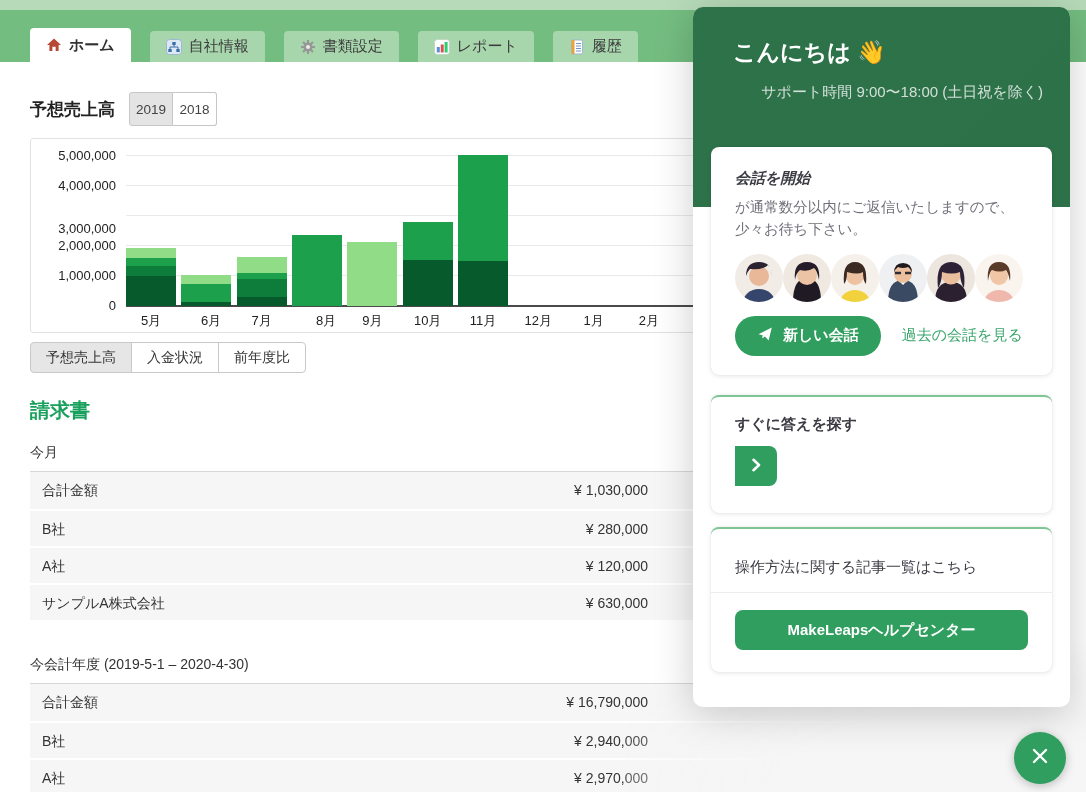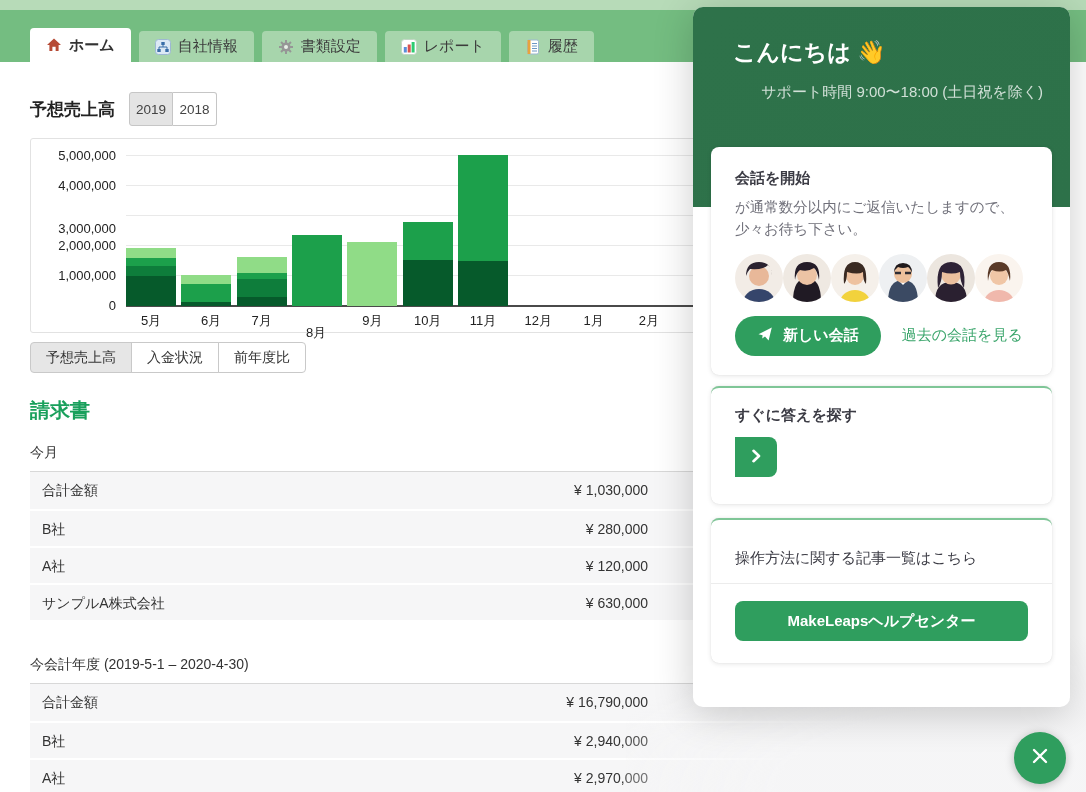--- a/index.html
+++ b/index.html
@@ -3,21 +3,21 @@
 <meta charset="utf-8">
 <style>
   * { margin:0; padding:0; box-sizing:border-box; }
   html,body { width:1086px; height:792px; overflow:hidden; background:#fff;
     font-family:"Liberation Sans","DejaVu Sans",sans-serif; }
 
   
   .topbar { height:10px; background:#b7dbb8; }
   .nav { height:52px; background:#74bd81; display:flex; align-items:flex-end; padding-left:30px; }
   .tab { display:flex; align-items:center; gap:7px; height:31px; padding:0 16px;
-    background:#a7d5ac; border-radius:4px 4px 0 0; margin-right:8px;
+    background:#a7d5ac; border-radius:4px 4px 0 0; margin-right:19px;
     font-size:15px; color:#3c3c3c; cursor:pointer; }
   .tab.active { background:#fff; height:34px; font-weight:bold; color:#333; }
   .tab svg { display:block; }
 
   
   .main { padding:0 30px; position:relative; }
   .page-h1 { margin-top:30px; display:flex; align-items:center; }
   .page-h1 .t { font-size:17px; font-weight:bold; color:#222; }
   .yeartoggle { display:inline-flex; margin-left:14px; }
   .ybtn { min-width:44px; height:34px; border:1px solid #c6c6c6; background:#fff;
@@ -66,31 +66,31 @@
     box-shadow:0 6px 40px rgba(0,0,0,0.20); }
   .m-header { height:200px; background:linear-gradient(135deg,#35795122,#00000000), #2d7149;
     padding:30px 34px 0 40px; }
   .m-title { font-size:23px; font-weight:bold; color:#fff; }
   .m-sub { margin-top:12px; font-size:15px; line-height:1.6; color:rgba(255,255,255,0.78); width:310px;text-align:right; }
   .m-card { background:#fff; border-radius:8px; margin:0 18px;
     box-shadow:0 1px 5px rgba(0,0,0,0.10), 0 0 1px rgba(0,0,0,0.12); position:relative; }
   .m-card.green-top { border-top:2px solid #7fc697; }
 
   .card-convo { margin-top:-60px; height:228px; padding:22px 24px; }
-  .cc-title { font-size:15px; font-weight:bold; color:#3b3b44; }
+  .cc-title { font-size:15px; font-weight:bold; color:#3b3b44;font-style:italic; }
   .cc-desc { margin-top:8px; font-size:14.5px; line-height:1.55; color:#70707a; }
   .avatars { margin-top:13px; display:flex; }
   .avatar { width:48px; height:48px; border-radius:50%; overflow:hidden; flex:none; }
   .cc-actions { margin-top:14px; display:flex; align-items:center; }
   .btn-new { display:inline-flex; align-items:center; gap:10px; height:40px; padding:0 22px;
     border:none; border-radius:20px; background:#2f9e5e; color:#fff; font-size:15px;
     font-weight:bold; cursor:pointer; }
   .link-prev { margin-left:21px; font-size:15px; color:#3aa56b; cursor:pointer; }
 
-  .card-search { margin-top:11px; height:118px; padding:18px 24px; }
+  .card-search { margin-top:20px; height:118px; padding:18px 24px; }
   .cs-title { font-size:15px; font-weight:bold; color:#3b3b44; }
   .cs-row { margin-top:12px; display:flex; }
   .cs-input { flex:1; height:40px; border:1px solid #e2e2e2; border-right:none;
     border-radius:8px 0 0 8px; background:#fbfbfb; padding:0 14px; font-size:15px; color:#333;
     font-family:inherit; }
   .cs-input::placeholder { color:#9b9ba3; }
   .cs-btn { width:42px; height:40px; border:none; border-radius:0 8px 8px 0;
     background:#2f9e5e; cursor:pointer; display:flex; align-items:center; justify-content:center; }
 
   .card-help { margin-top:14px; height:145px; }
@@ -209,21 +209,21 @@
         <div class="bar" style="left: 110.66px; width: 50px;">
           <div class="seg" style="height: 9px; background: rgb(6, 90, 43);"></div>
           <div class="seg" style="height: 18px; background: rgb(14, 125, 59);"></div>
           <div class="seg" style="height: 6px; background: rgb(28, 160, 75);"></div>
           <div class="seg" style="height: 16.5px; background: rgb(144, 220, 135);"></div>
         </div>
         <div class="xlab" style="left: 105.66px;">7月</div>
         <div class="bar" style="left: 165.99px; width: 50px;">
           <div class="seg" style="height: 71.4px; background: rgb(28, 160, 75);"></div>
         </div>
-        <div class="xlab" style="left: 160px; margin-top: 12px;">8月</div>
+        <div class="xlab" style="left: 170px;">8月</div>
         <div class="bar" style="left: 221.32px; width: 50px;">
           <div class="seg" style="height: 64.5px; background: rgb(144, 220, 135);"></div>
         </div>
         <div class="xlab" style="left: 216.32px;">9月</div>
         <div class="bar" style="left: 276.65px; width: 50px;">
           <div class="seg" style="height: 46.5px; background: rgb(6, 90, 43);"></div>
           <div class="seg" style="height: 37.5px; background: rgb(28, 160, 75);"></div>
         </div>
         <div class="xlab" style="left: 271.65px;">10月</div>
         <div class="bar" style="left: 331.98px; width: 50px;">

